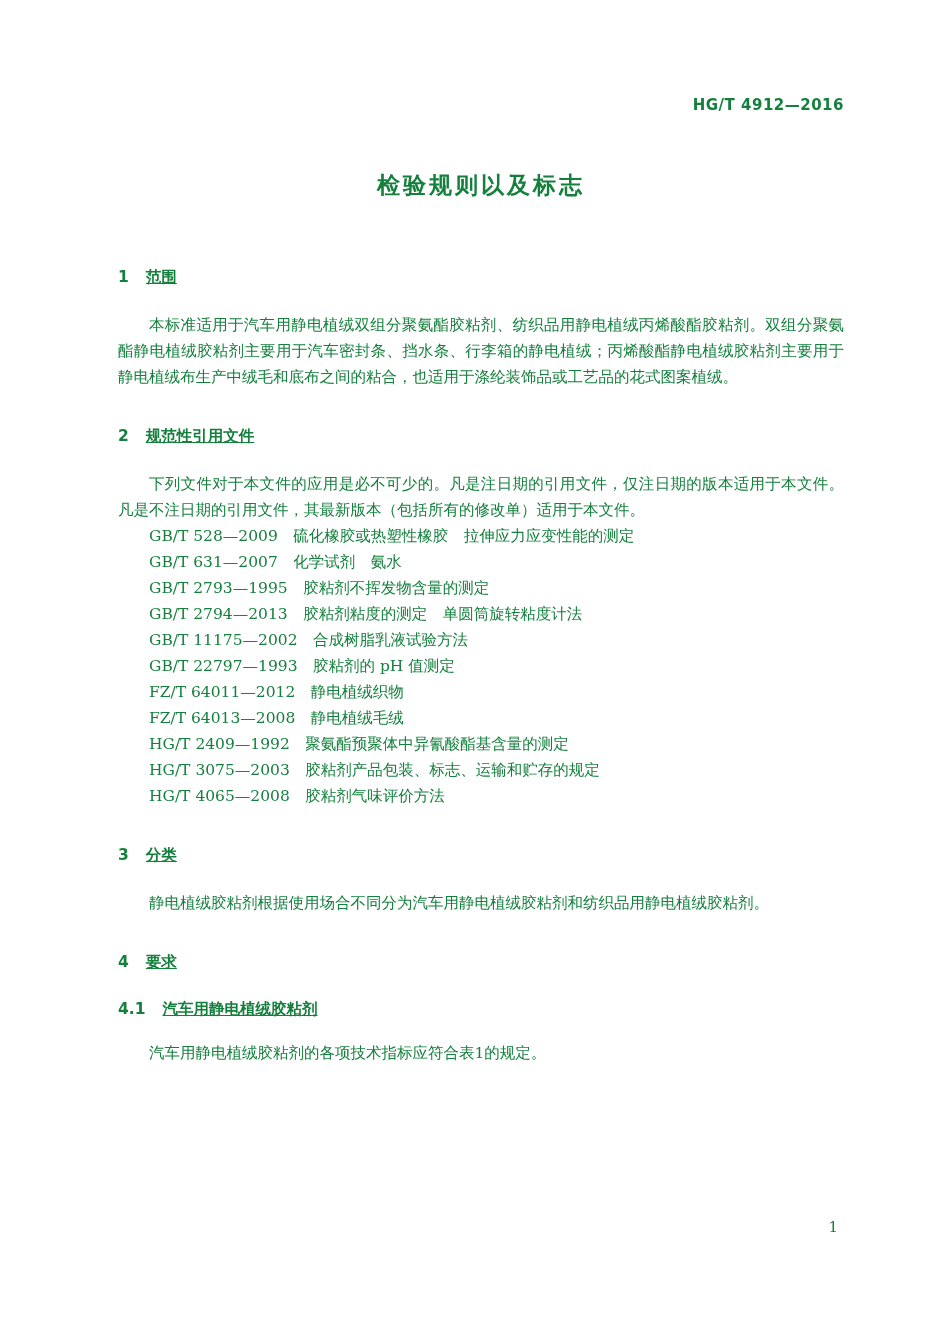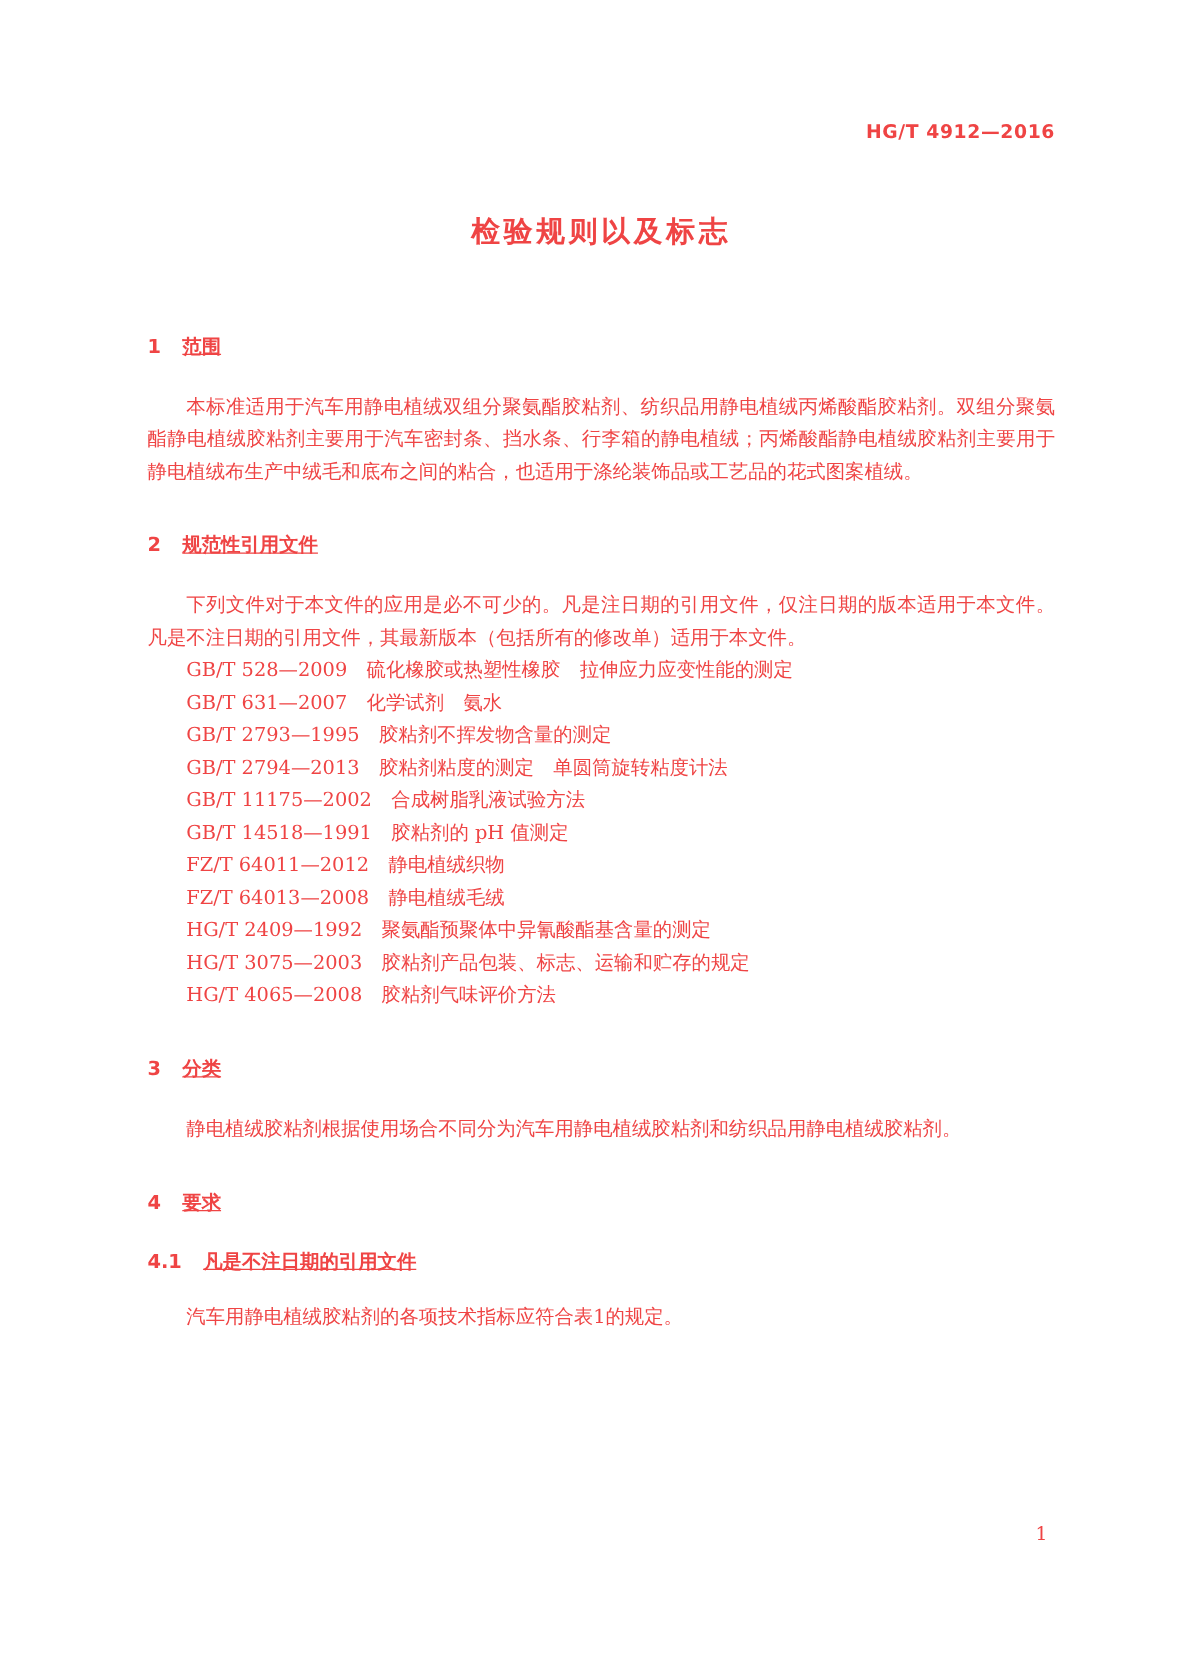--- a/index.html
+++ b/index.html
@@ -4,21 +4,21 @@
 <style>
   html, body { margin: 0; padding: 0; }
   body { background: #ffffff; }
 
   .page {
     position: relative;
     width: 950px;
     height: 1342px;
     margin: 0 auto;
     background: #ffffff;
-    color: #ef4444;
+    color: #15803d;
     font-family: "DejaVu Serif", "Liberation Serif", serif;
     overflow: hidden;
   }
 
   .content { padding: 96px 106px 0 118px; }
 
   .header-code {
     text-align: right;
     font-family: "DejaVu Sans", "Liberation Sans", sans-serif;
     font-weight: bold;
@@ -87,36 +87,36 @@
 
     <section>
       <h2 class="sec-heading"><span class="sec-num">2</span><span class="sec-title">规范性引用文件</span></h2>
       <p class="body-para">下列文件对于本文件的应用是必不可少的。凡是注日期的引用文件，仅注日期的版本适用于本文件。凡是不注日期的引用文件，其最新版本（包括所有的修改单）适用于本文件。</p>
       <ul class="ref-list">
         <li class="ref-item">GB/T 528—2009　硫化橡胶或热塑性橡胶　拉伸应力应变性能的测定</li>
         <li class="ref-item">GB/T 631—2007　化学试剂　氨水</li>
         <li class="ref-item">GB/T 2793—1995　胶粘剂不挥发物含量的测定</li>
         <li class="ref-item">GB/T 2794—2013　胶粘剂粘度的测定　单圆筒旋转粘度计法</li>
         <li class="ref-item">GB/T 11175—2002　合成树脂乳液试验方法</li>
-        <li class="ref-item">GB/T 14518—1991　胶粘剂的 pH 值测定</li>
+        <li class="ref-item">GB/T 22797—1993　胶粘剂的 pH 值测定</li>
         <li class="ref-item">FZ/T 64011—2012　静电植绒织物</li>
         <li class="ref-item">FZ/T 64013—2008　静电植绒毛绒</li>
         <li class="ref-item">HG/T 2409—1992　聚氨酯预聚体中异氰酸酯基含量的测定</li>
         <li class="ref-item">HG/T 3075—2003　胶粘剂产品包装、标志、运输和贮存的规定</li>
         <li class="ref-item">HG/T 4065—2008　胶粘剂气味评价方法</li>
       </ul>
     </section>
 
     <section>
       <h2 class="sec-heading"><span class="sec-num">3</span><span class="sec-title">分类</span></h2>
       <p class="body-para">静电植绒胶粘剂根据使用场合不同分为汽车用静电植绒胶粘剂和纺织品用静电植绒胶粘剂。</p>
     </section>
 
     <section>
       <h2 class="sec-heading"><span class="sec-num">4</span><span class="sec-title">要求</span></h2>
-      <h3 class="sec-heading sub"><span class="sec-num">4.1</span><span class="sec-title">凡是不注日期的引用文件</span></h3>
+      <h3 class="sec-heading sub"><span class="sec-num">4.1</span><span class="sec-title">汽车用静电植绒胶粘剂</span></h3>
       <p class="body-para">汽车用静电植绒胶粘剂的各项技术指标应符合表1的规定。</p>
     </section>
 
   </div>
 
   <div class="page-number">1</div>
 </div>
 
 </body></html>

